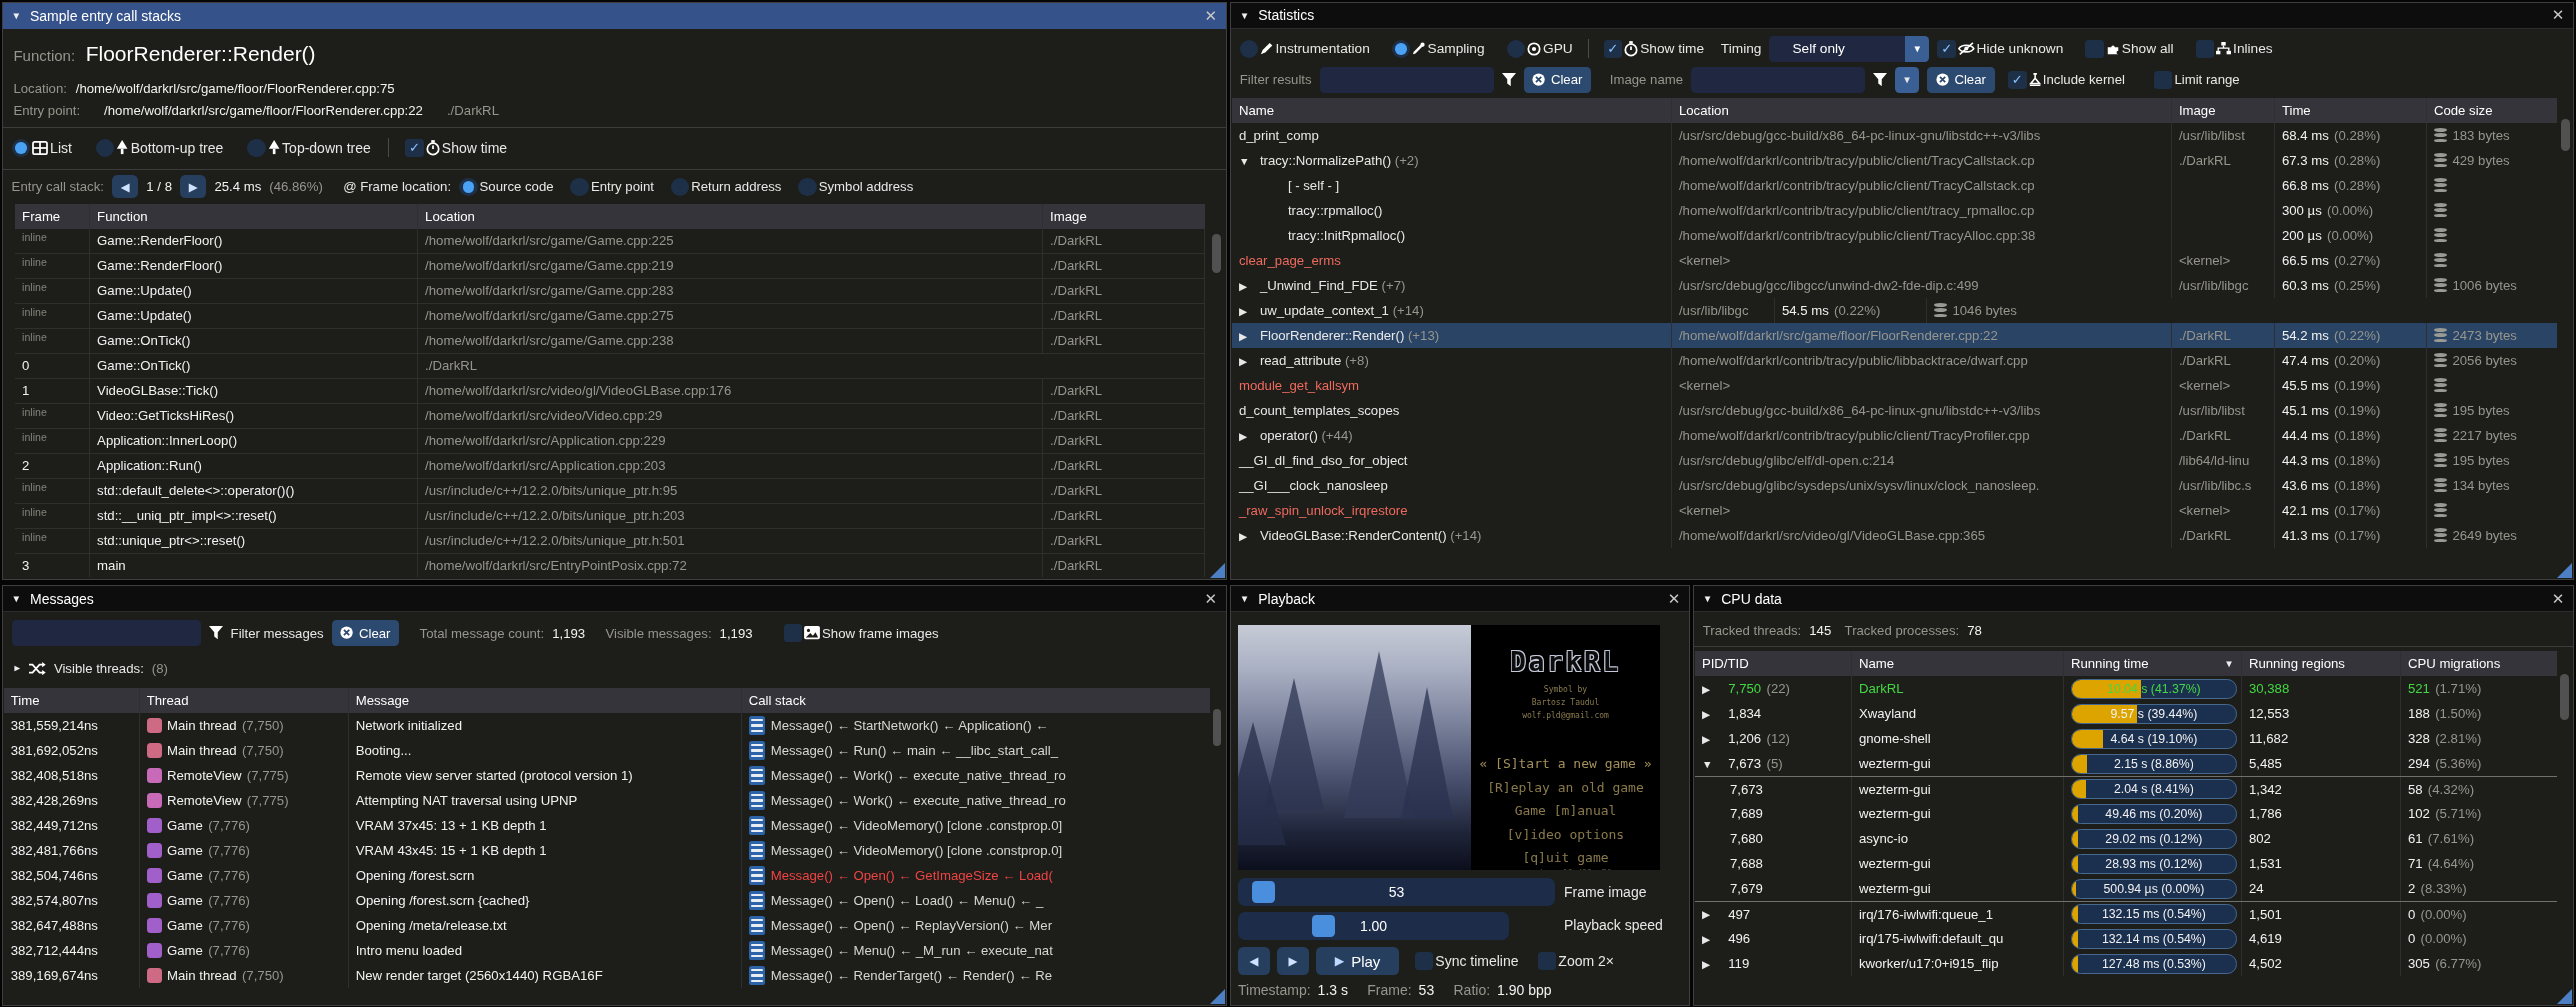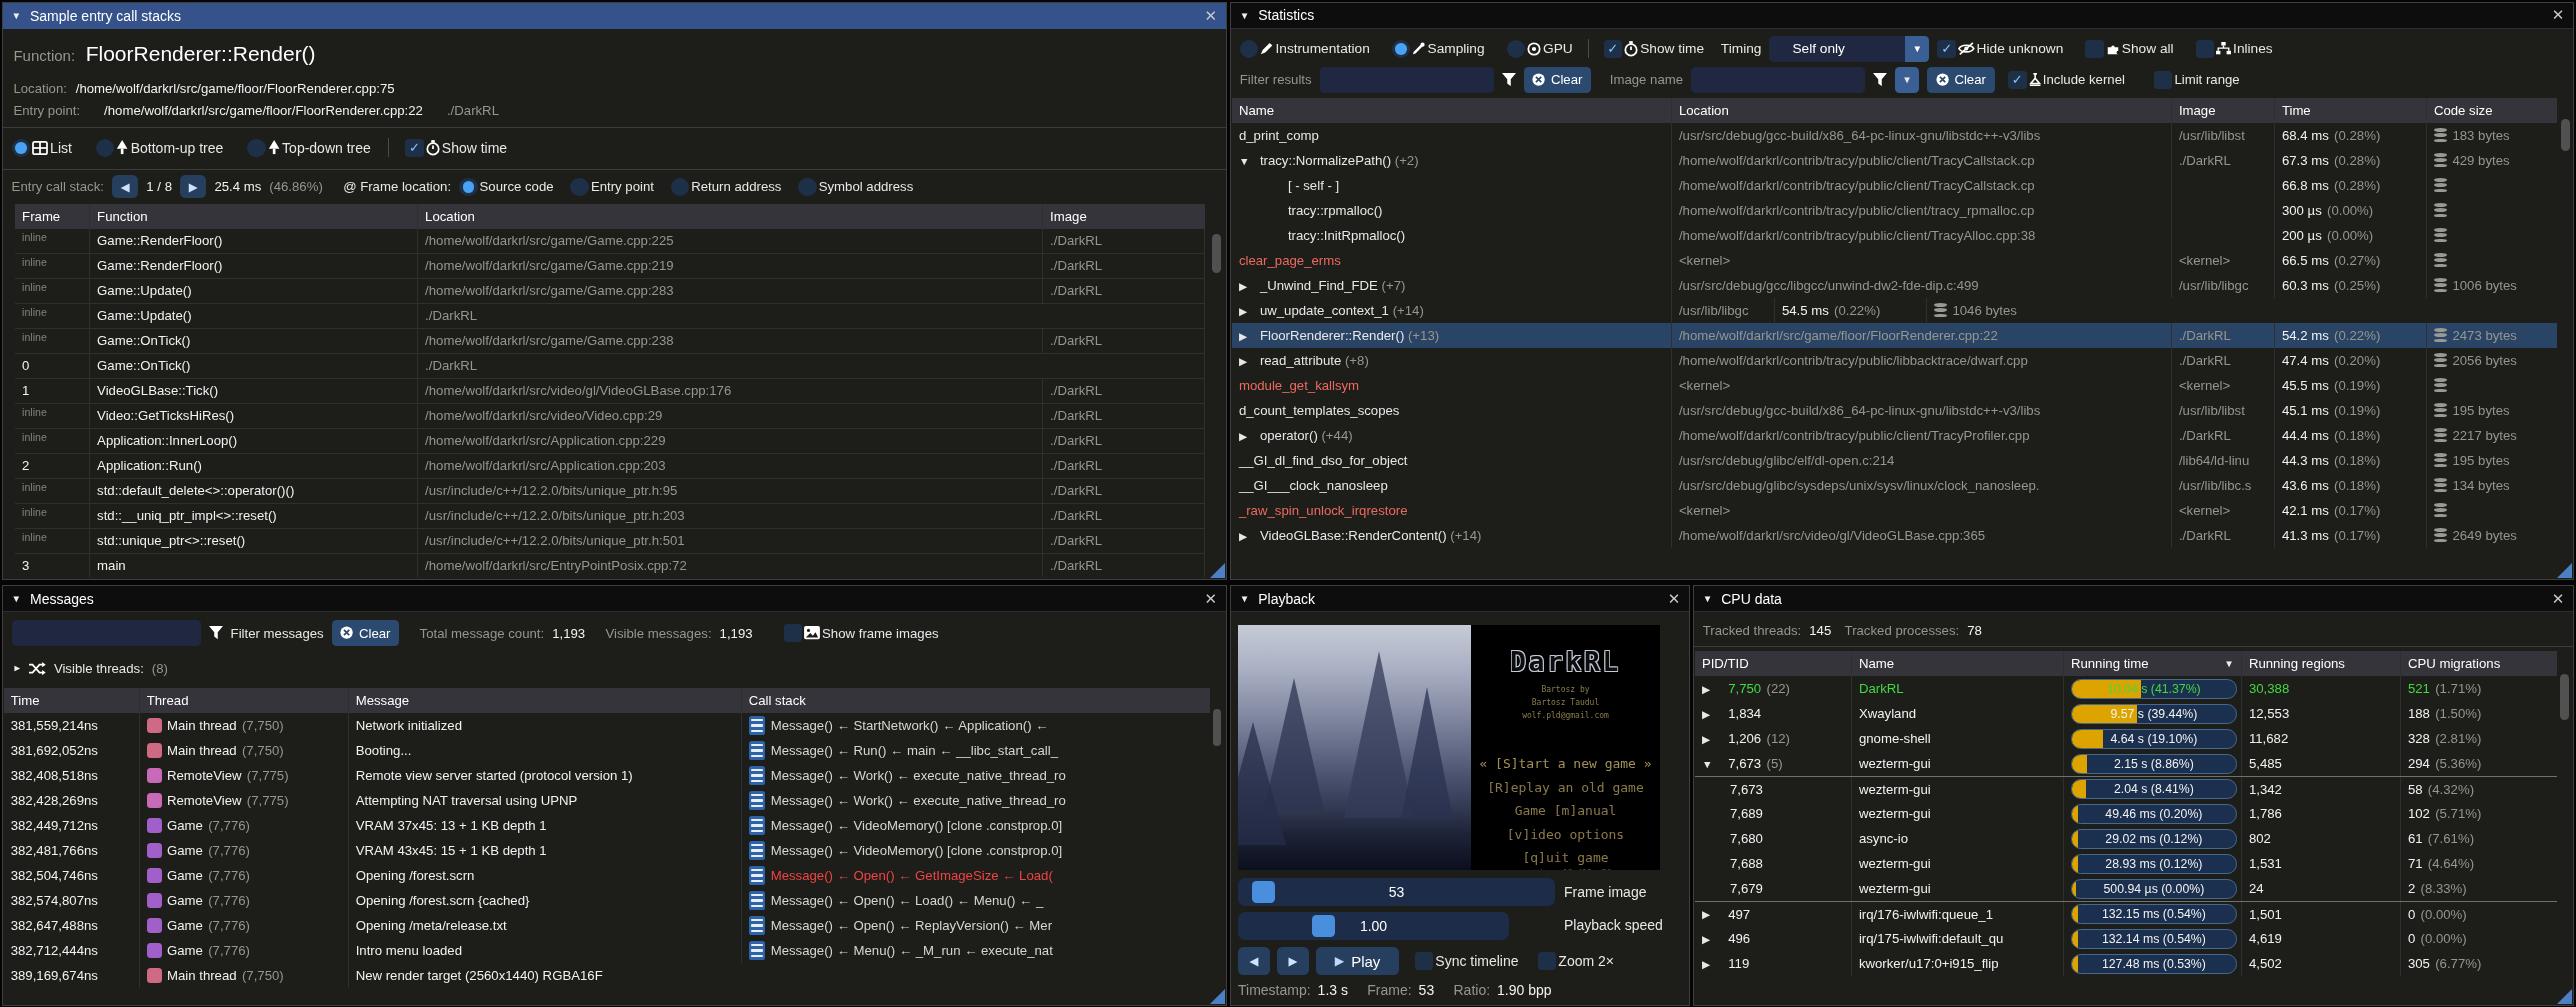--- a/index.html
+++ b/index.html
@@ -204,20 +204,21 @@
           <span class="cell lc2 w">Game::Update()</span>
           <span class="cell lc3 dim">/home/wolf/darkrl/src/game/Game.cpp:283</span>
           <span class="cell lc4 dim">./DarkRL</span>
         </div>
 
         <div class="lrow">
           <span class="cell lc1">
             <span class="fr">inline</span>
           </span>
           <span class="cell lc2 w">Game::Update()</span>
+          <span class="cell lc3 dim">/home/wolf/darkrl/src/game/Game.cpp:275</span>
           <span class="cell lc4 dim">./DarkRL</span>
         </div>
 
         <div class="lrow">
           <span class="cell lc1">
             <span class="fr">inline</span>
           </span>
           <span class="cell lc2 w">Game::OnTick()</span>
           <span class="cell lc3 dim">/home/wolf/darkrl/src/game/Game.cpp:238</span>
           <span class="cell lc4 dim">./DarkRL</span>
@@ -1005,20 +1006,28 @@
         </div>
 
         <div class="mrow">
           <span class="cell mc1 w">389,169,674ns</span>
           <span class="cell mc2">
             <span class="sw t-main"></span>
             <span class="w">Main thread</span>
             <span class="dim">(7,750)</span>
           </span>
           <span class="cell mc3 w">New render target (2560x1440) RGBA16F</span>
+          <span class="cell mc4">
+            <span class="msgico">
+              <i></i>
+              <i></i>
+              <i></i>
+            </span>
+            <span style="color:#d6d6d2">Message() ← RenderTarget() ← Render() ← Re</span>
+          </span>
         </div>
       </div>
   </div>
   <div class="thumb" style="right:4.4px;top:123px;height:37px"></div>
   <div class="grip"></div>
 </div>
 
 <div class="panel" style="left:1230px;top:585px;width:460px;height:421px">
   <div class="tb dark">
     <span class="car">▼</span>
@@ -1027,21 +1036,21 @@
   </div>
   <div class="pimg">
     <div class="forest">
       <span class="tree" style="left:26.4px;top:53px;border-left:30px solid transparent;border-right:30px solid transparent;border-bottom:132px solid #2c3450"></span>
       <span class="tree" style="left:106px;top:26.4px;border-left:35px solid transparent;border-right:35px solid transparent;border-bottom:167px solid #333b58"></span>
       <span class="tree" style="left:163px;top:62px;border-left:26.4px solid transparent;border-right:26.4px solid transparent;border-bottom:132px solid #2a3150"></span>
       <span class="tree" style="left:-17.6px;top:97px;border-left:33px solid transparent;border-right:33px solid transparent;border-bottom:123px solid #262d49"></span>
     </div>
     <div class="screen">
       <div class="logo">DarkRL</div>
-      <div class="credit">Bartosz by</div>
+      <div class="credit">Symbol by</div>
       <div class="credit" style="margin-top:0">Bartosz Taudul</div>
       <div class="credit" style="margin-top:0">wolf.pld@gmail.com</div>
       <div class="menu">
         <div style="color:#a3905a">« [S]tart a new game »</div>
         <div>[R]eplay an old game</div>
         <div>Game [m]anual</div>
         <div>[v]ideo options</div>
         <div>[q]uit game</div>
       </div>
       <div class="ver">version: 15c455ea76</div>

